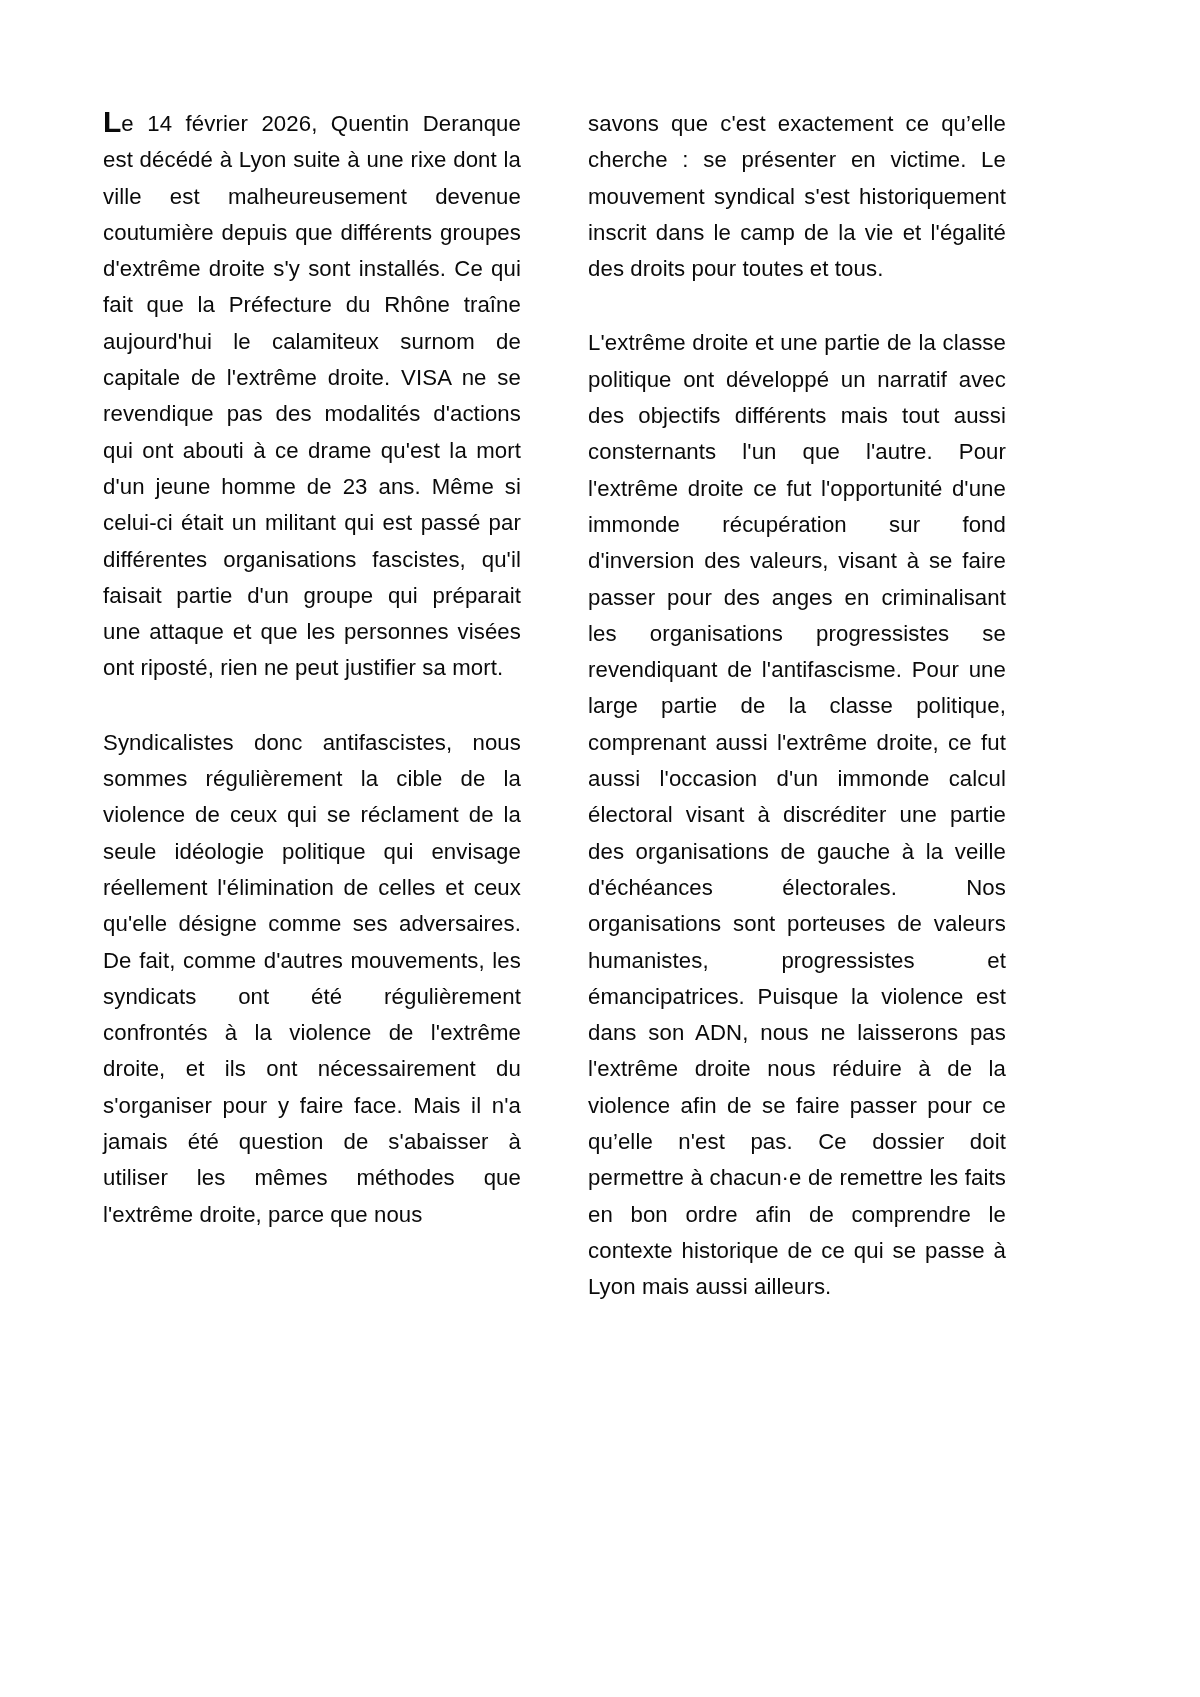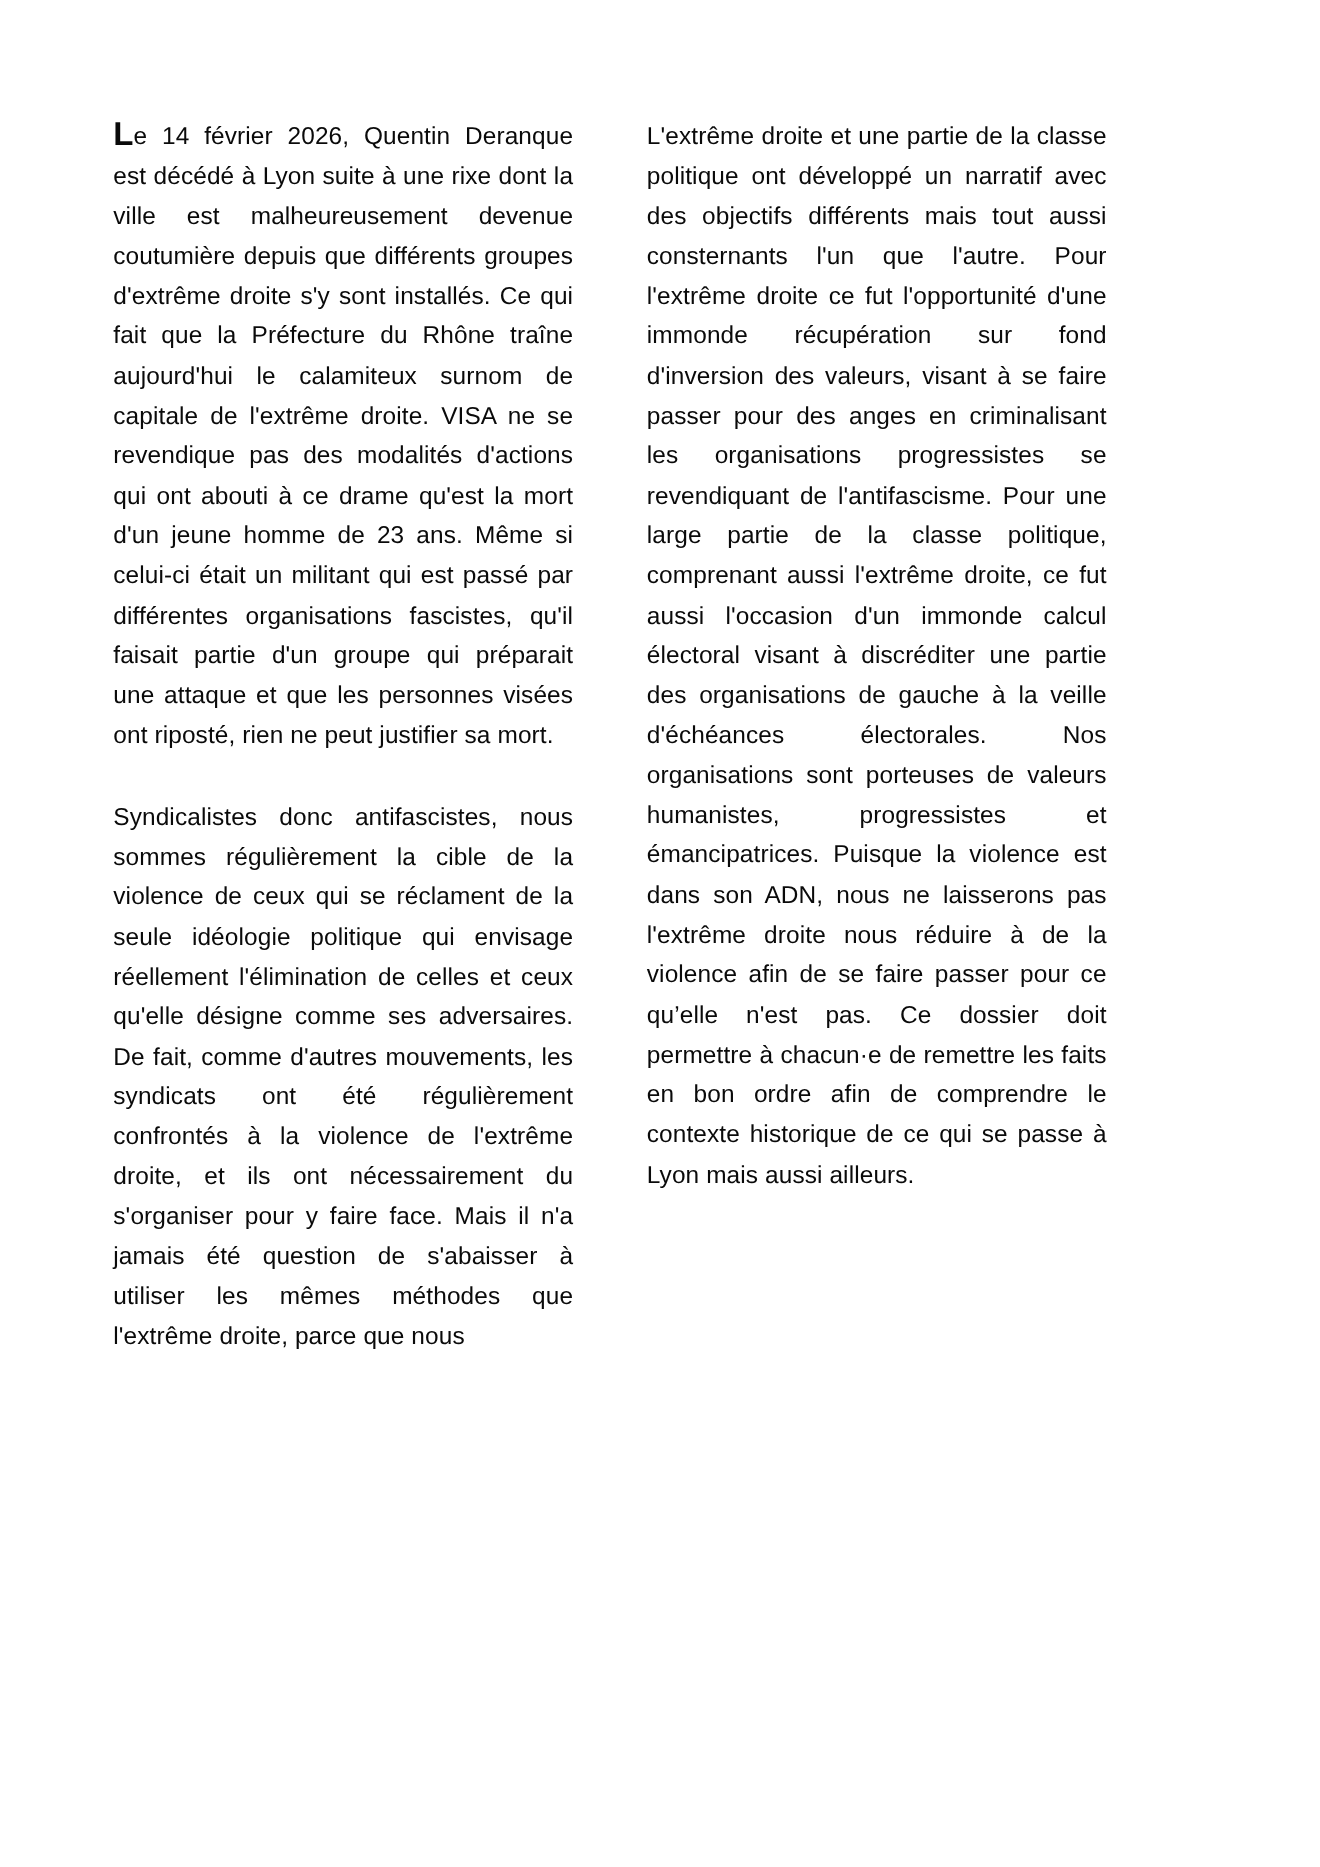--- a/index.html
+++ b/index.html
@@ -75,19 +75,20 @@
     <div class="column" id="col-left">
 
       <p class="para"><span class="dropcap">L</span><span>e 14 février 2026, Quentin Deranque est décédé à Lyon suite à une rixe dont la ville est malheureusement devenue coutumière depuis que différents groupes d'extrême droite s'y sont installés. Ce qui fait que la Préfecture du Rhône traîne aujourd'hui le calamiteux surnom de capitale de l'extrême droite. VISA ne se revendique pas des modalités d'actions qui ont abouti à ce drame qu'est la mort d'un jeune homme de 23 ans. Même si celui-ci était un militant qui est passé par différentes organisations fascistes, qu'il faisait partie d'un groupe qui préparait une attaque et que les personnes visées ont riposté, rien ne peut justifier sa mort.</span></p>
 
       <p class="para"><span>Syndicalistes donc antifascistes, nous sommes régulièrement la cible de la violence de ceux qui se réclament de la seule idéologie politique qui envisage réellement l'élimination de celles et ceux qu'elle désigne comme ses adversaires. De fait, comme d'autres mouvements, les syndicats ont été régulièrement confrontés à la violence de l'extrême droite, et ils ont nécessairement du s'organiser pour y faire face. Mais il n'a jamais été question de s'abaisser à utiliser les mêmes méthodes que l'extrême droite, parce que nous</span></p>
 
     </div>
 
     <div class="column" id="col-right">
 
+      <p class="para"><span>savons que c'est exactement ce qu’elle cherche : se présenter en victime. Le mouvement syndical s'est historiquement inscrit dans le camp de la vie et l'égalité des droits pour toutes et tous.</span></p>
 
       <p class="para"><span>L'extrême droite et une partie de la classe politique ont développé un narratif avec des objectifs différents mais tout aussi consternants l'un que l'autre. Pour l'extrême droite ce fut l'opportunité d'une immonde récupération sur fond d'inversion des valeurs, visant à se faire passer pour des anges en criminalisant les organisations progressistes se revendiquant de l'antifascisme. Pour une large partie de la classe politique, comprenant aussi l'extrême droite, ce fut aussi l'occasion d'un immonde calcul électoral visant à discréditer une partie des organisations de gauche à la veille d'échéances électorales. Nos organisations sont porteuses de valeurs humanistes, progressistes et émancipatrices. Puisque la violence est dans son ADN, nous ne laisserons pas l'extrême droite nous réduire à de la violence afin de se faire passer pour ce qu’elle n'est pas. Ce dossier doit permettre à chacun·e de remettre les faits en bon ordre afin de comprendre le contexte historique de ce qui se passe à Lyon mais aussi ailleurs.</span></p>
 
     </div>
 
   </div>
 </div>
 
 </body></html>

